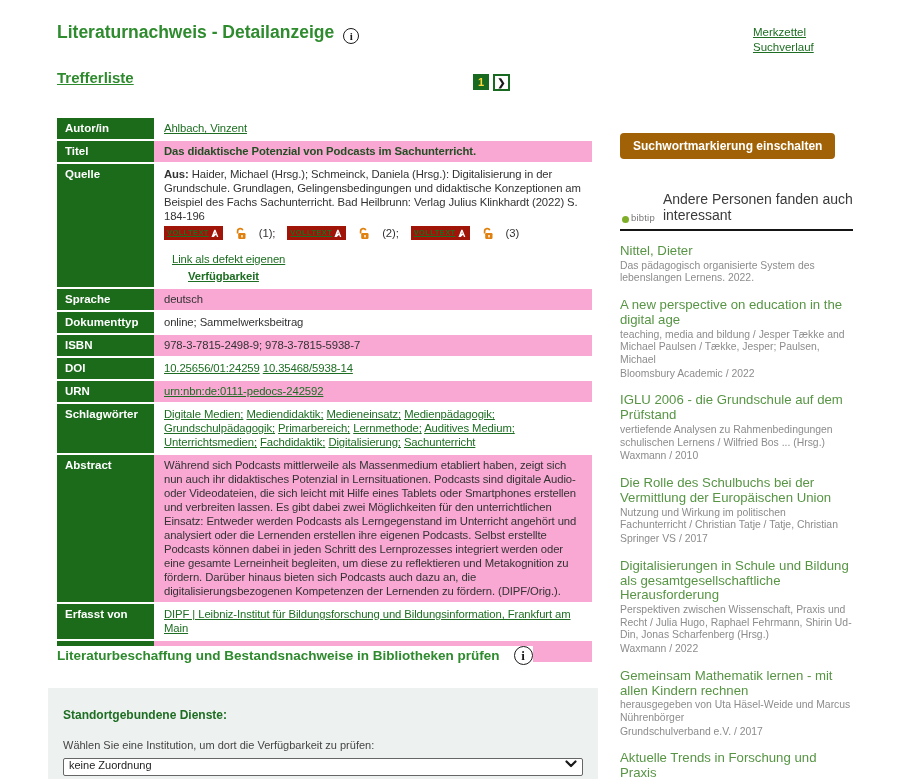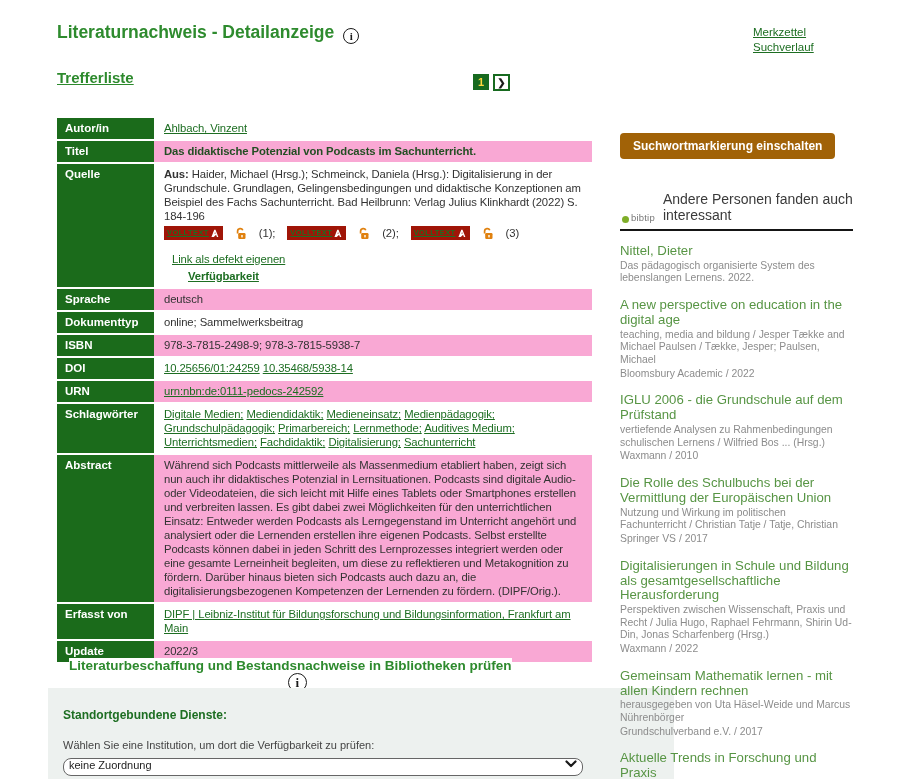--- a/index.html
+++ b/index.html
@@ -58,34 +58,34 @@
     display:inline-flex;align-items:center;gap:2px;background:#a01507;color:#ffffff;
     font-size:7.5px;font-weight:bold;letter-spacing:.4px;padding:2.5px 3px;line-height:1;
   }
   .vt-num{font-size:11.3px;color:#333;}
   .defekt-link{margin-left:8px;}
   .verf-line{margin-left:24px;margin-top:3px;}
   .verf-line a{font-weight:bold;}
 
   
   .avail-heading{
-    position:absolute;left:57px;top:646px;margin:12px;background:#fff;
+    position:absolute;left:57px;top:646px;margin:0;background:#fff;
     font-size:13.5px;font-weight:bold;color:#2d8a2d;white-space:nowrap;
-    display:flex;align-items:center;flex-direction:column;
+    display:flex;align-items:center;
   }
   .avail-box{
-    position:absolute;left:48px;top:688px;width:626px;height:91px;
+    position:absolute;left:48px;top:688px;width:550px;height:91px;
     box-sizing:border-box;background:#edf1ef;padding:20px 15px 0 15px;
   }
   .box-title{font-size:12px;font-weight:bold;color:#1d6e22;margin:0 0 17px 0;}
   .sel-label{font-size:11px;color:#444444;margin:0 0 4px 0;}
   .sel-wrap{position:relative;width:520px;}
   .inst-select{
     width:520px;height:18px;box-sizing:border-box;font-size:11px;color:#222;
-    border:1px solid #666;border-radius:8px;background:#fff;
+    border:1px solid #666;border-radius:2px;background:#fff;
     -webkit-appearance:none;appearance:none;padding:0 20px 4px 5px;
     font-family:"Liberation Sans",sans-serif;
   }
   .sel-chevron{position:absolute;right:6px;top:5px;pointer-events:none;}
 
   
   .sidebar{position:absolute;left:620px;top:133px;width:248px;}
   .hl-btn{
     background:#a16207;color:#ffffff;font-weight:bold;font-size:12px;
     padding:6px 13px;border:none;border-radius:4px;font-family:"Liberation Sans",sans-serif;

